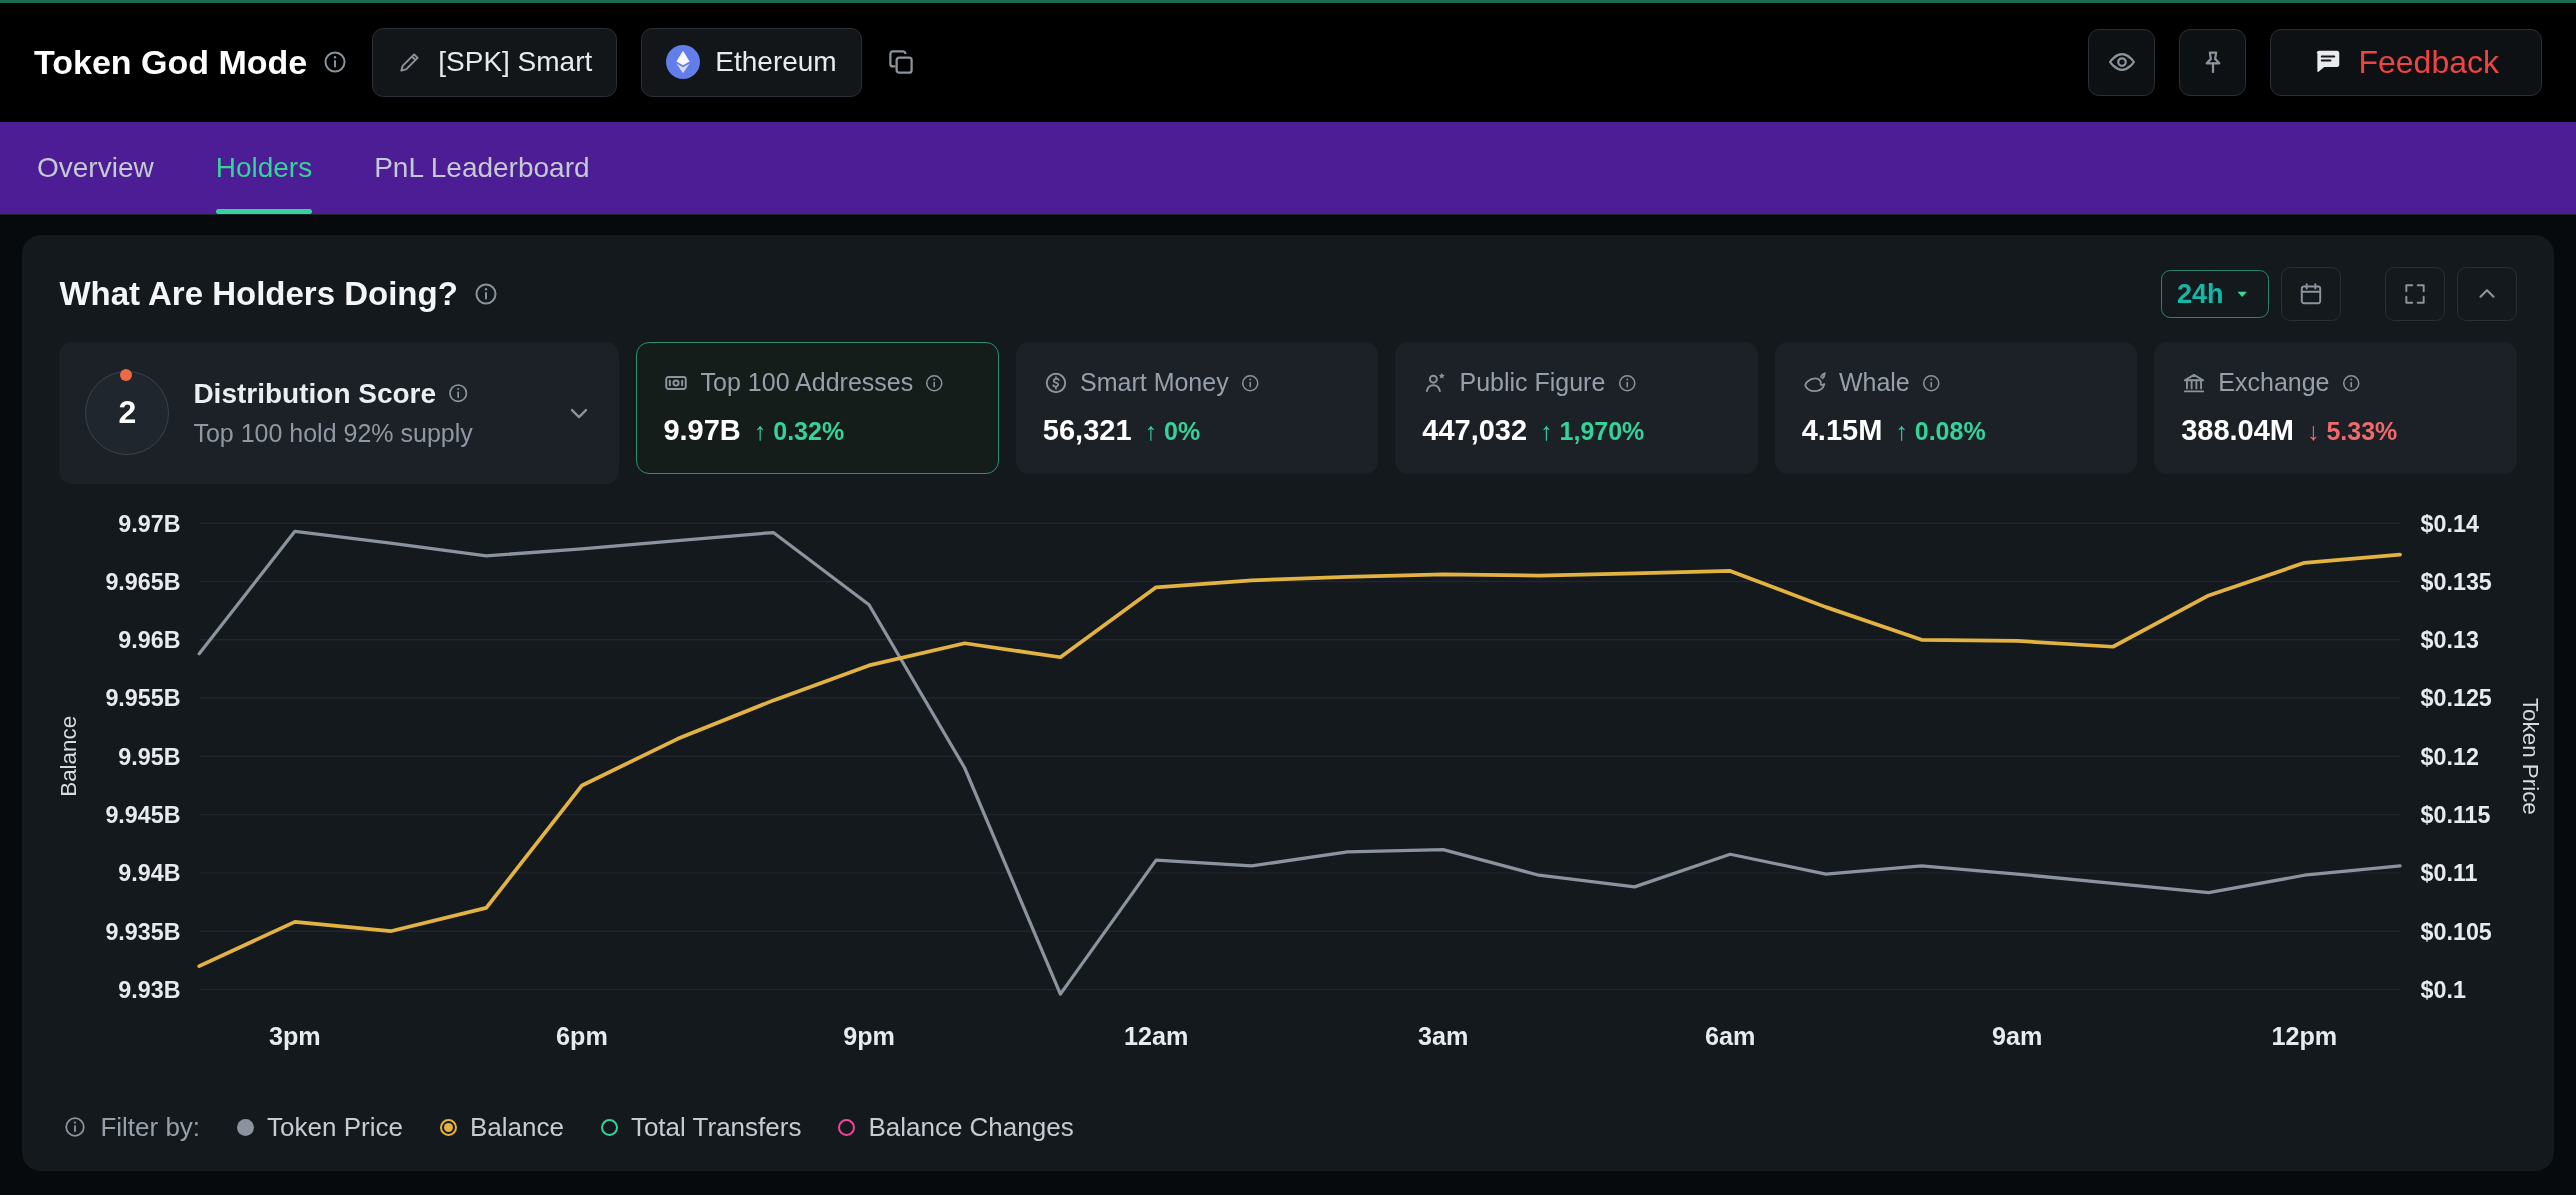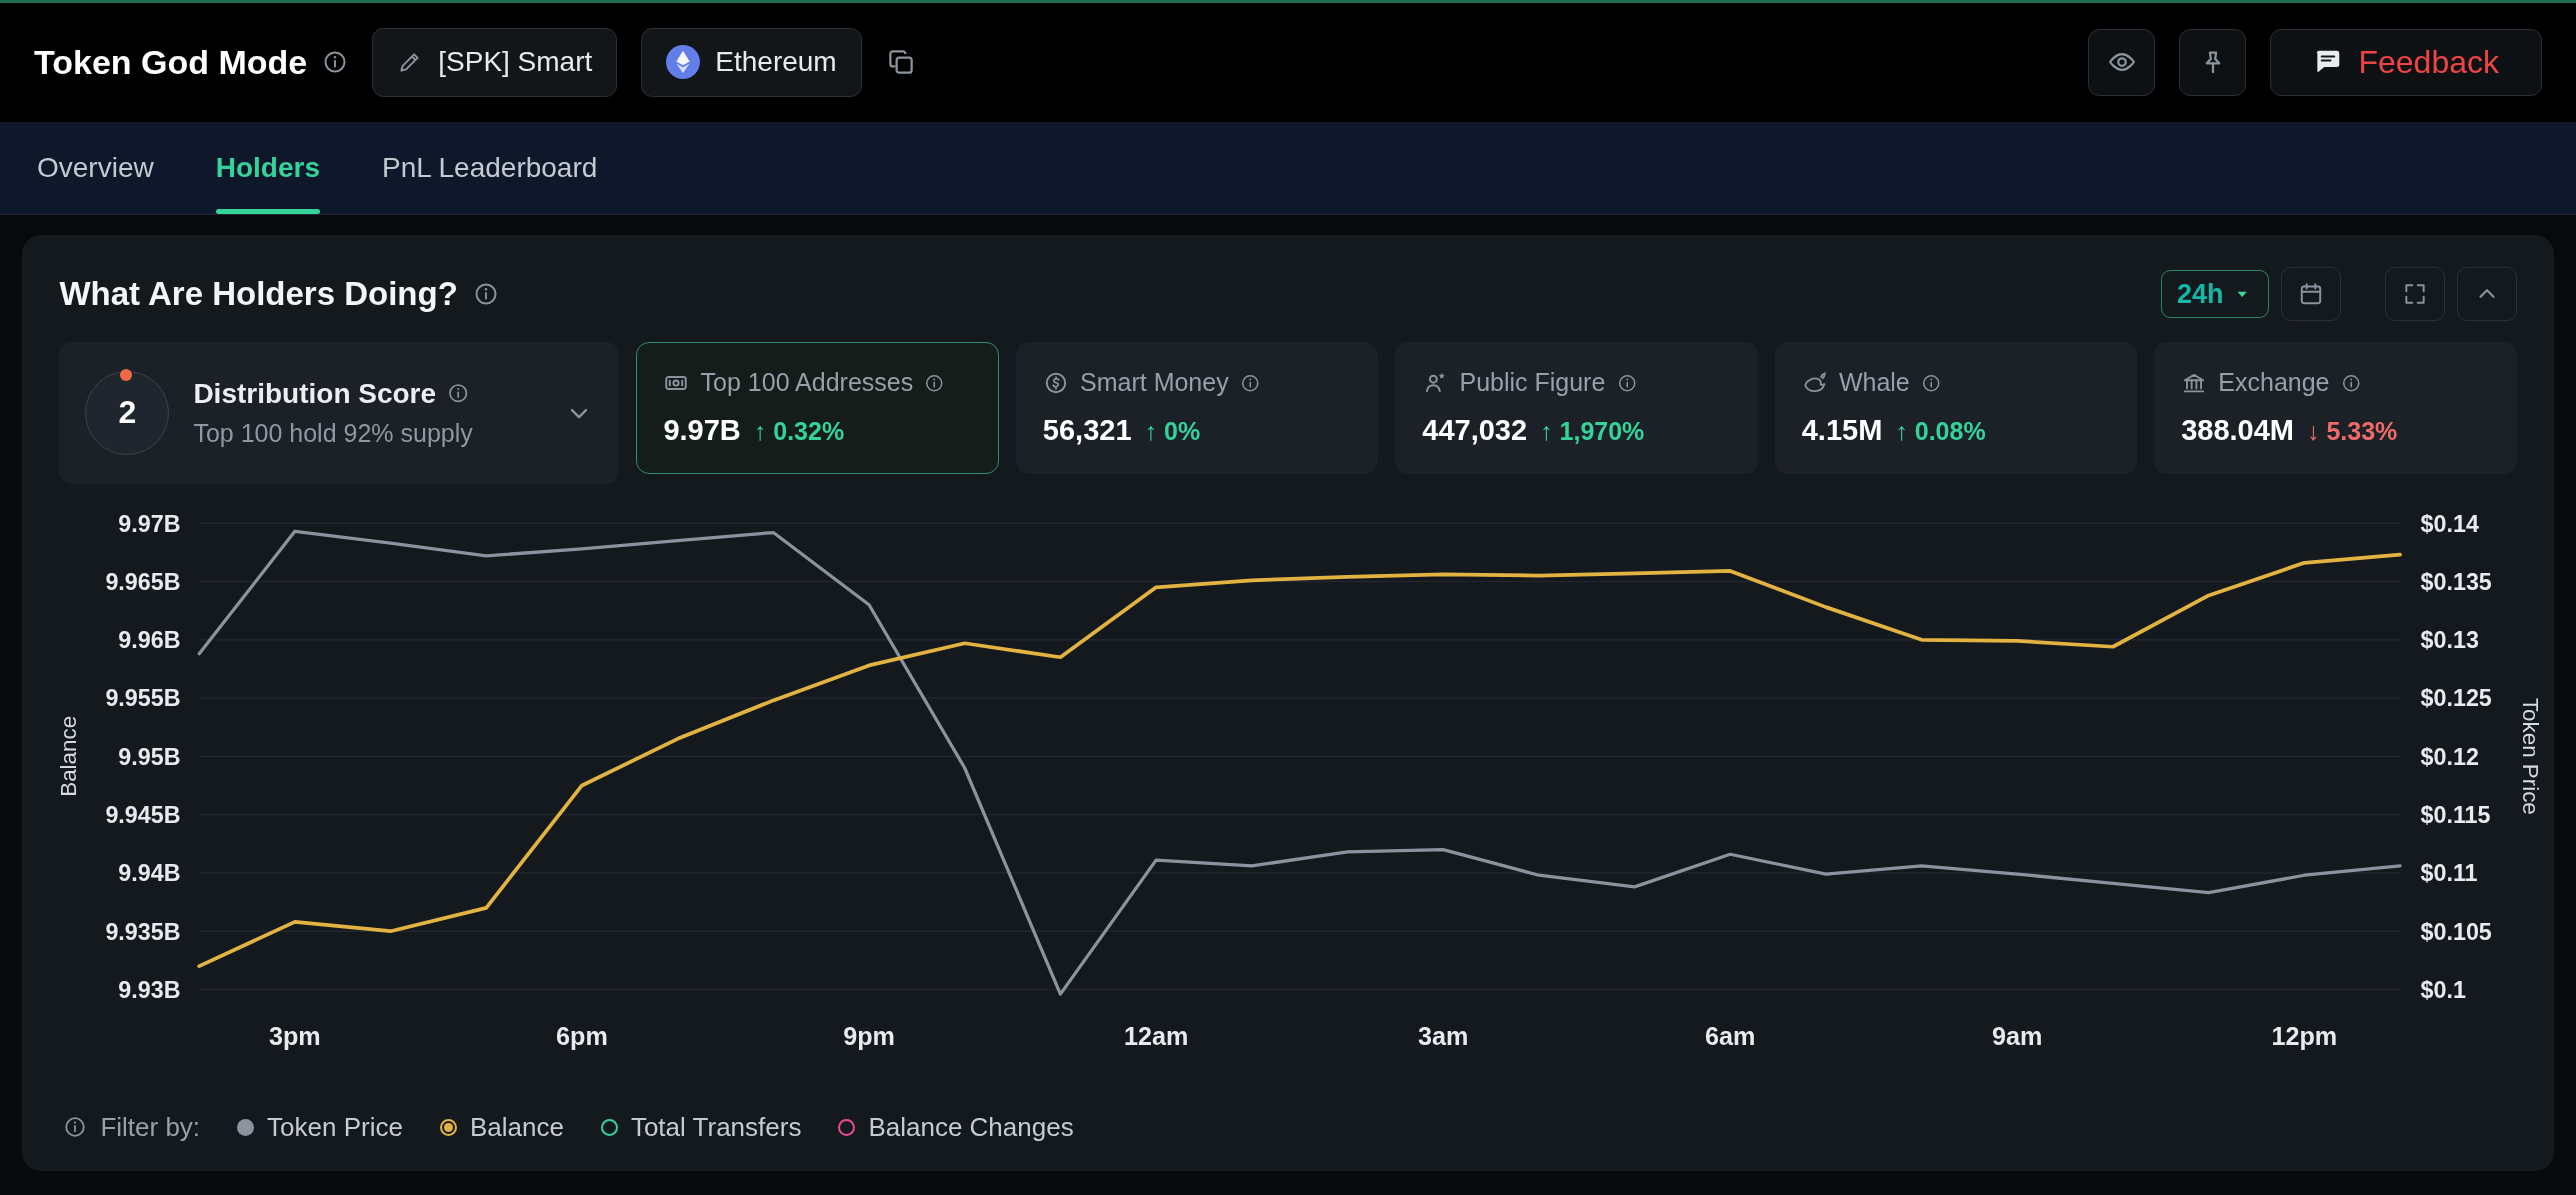--- a/index.html
+++ b/index.html
@@ -31,25 +31,25 @@
     cursor: pointer;
   }
   .feedback-btn {
     height: 67px; border: 0.9px solid #2b3036; border-radius: 11.2px; background: #0e1114;
     display: flex; align-items: center; gap: 15px; padding: 0 42px;
     font-size: 32px; color: #ef4444; cursor: pointer;
   }
 
   
   .tabsbar {
-    height: 93px; background: #0f172a; border-bottom: 0.9px solid #20262c;
+    height: 93px; background: #4c1d95; border-bottom: 0.9px solid #20262c;
     display: flex; align-items: stretch; gap: 62px; padding: 0 37px;
   }
   .tab { display: flex; align-items: center; font-size: 28px; color: #c3cad1; position: relative; cursor: pointer; }
-  .tab.active { color: #34d399; font-weight: 700; }
+  .tab.active { color: #34d399; font-weight: 400; }
   .tab.active::after {
     content: ""; position: absolute; left: 0; right: 0; bottom: 0;
     height: 4.7px; border-radius: 3.7px; background: #34d399;
   }
 
   
   .main { padding: 20.5px 22.4px; }
   .card { background: #14191e; border-radius: 18.7px; height: 936px; overflow: hidden; }
   .card-header { display: flex; align-items: center; justify-content: space-between; padding: 32px 37px 7.5px; }
   .card-title-row { display: flex; align-items: center; gap: 15px; }

